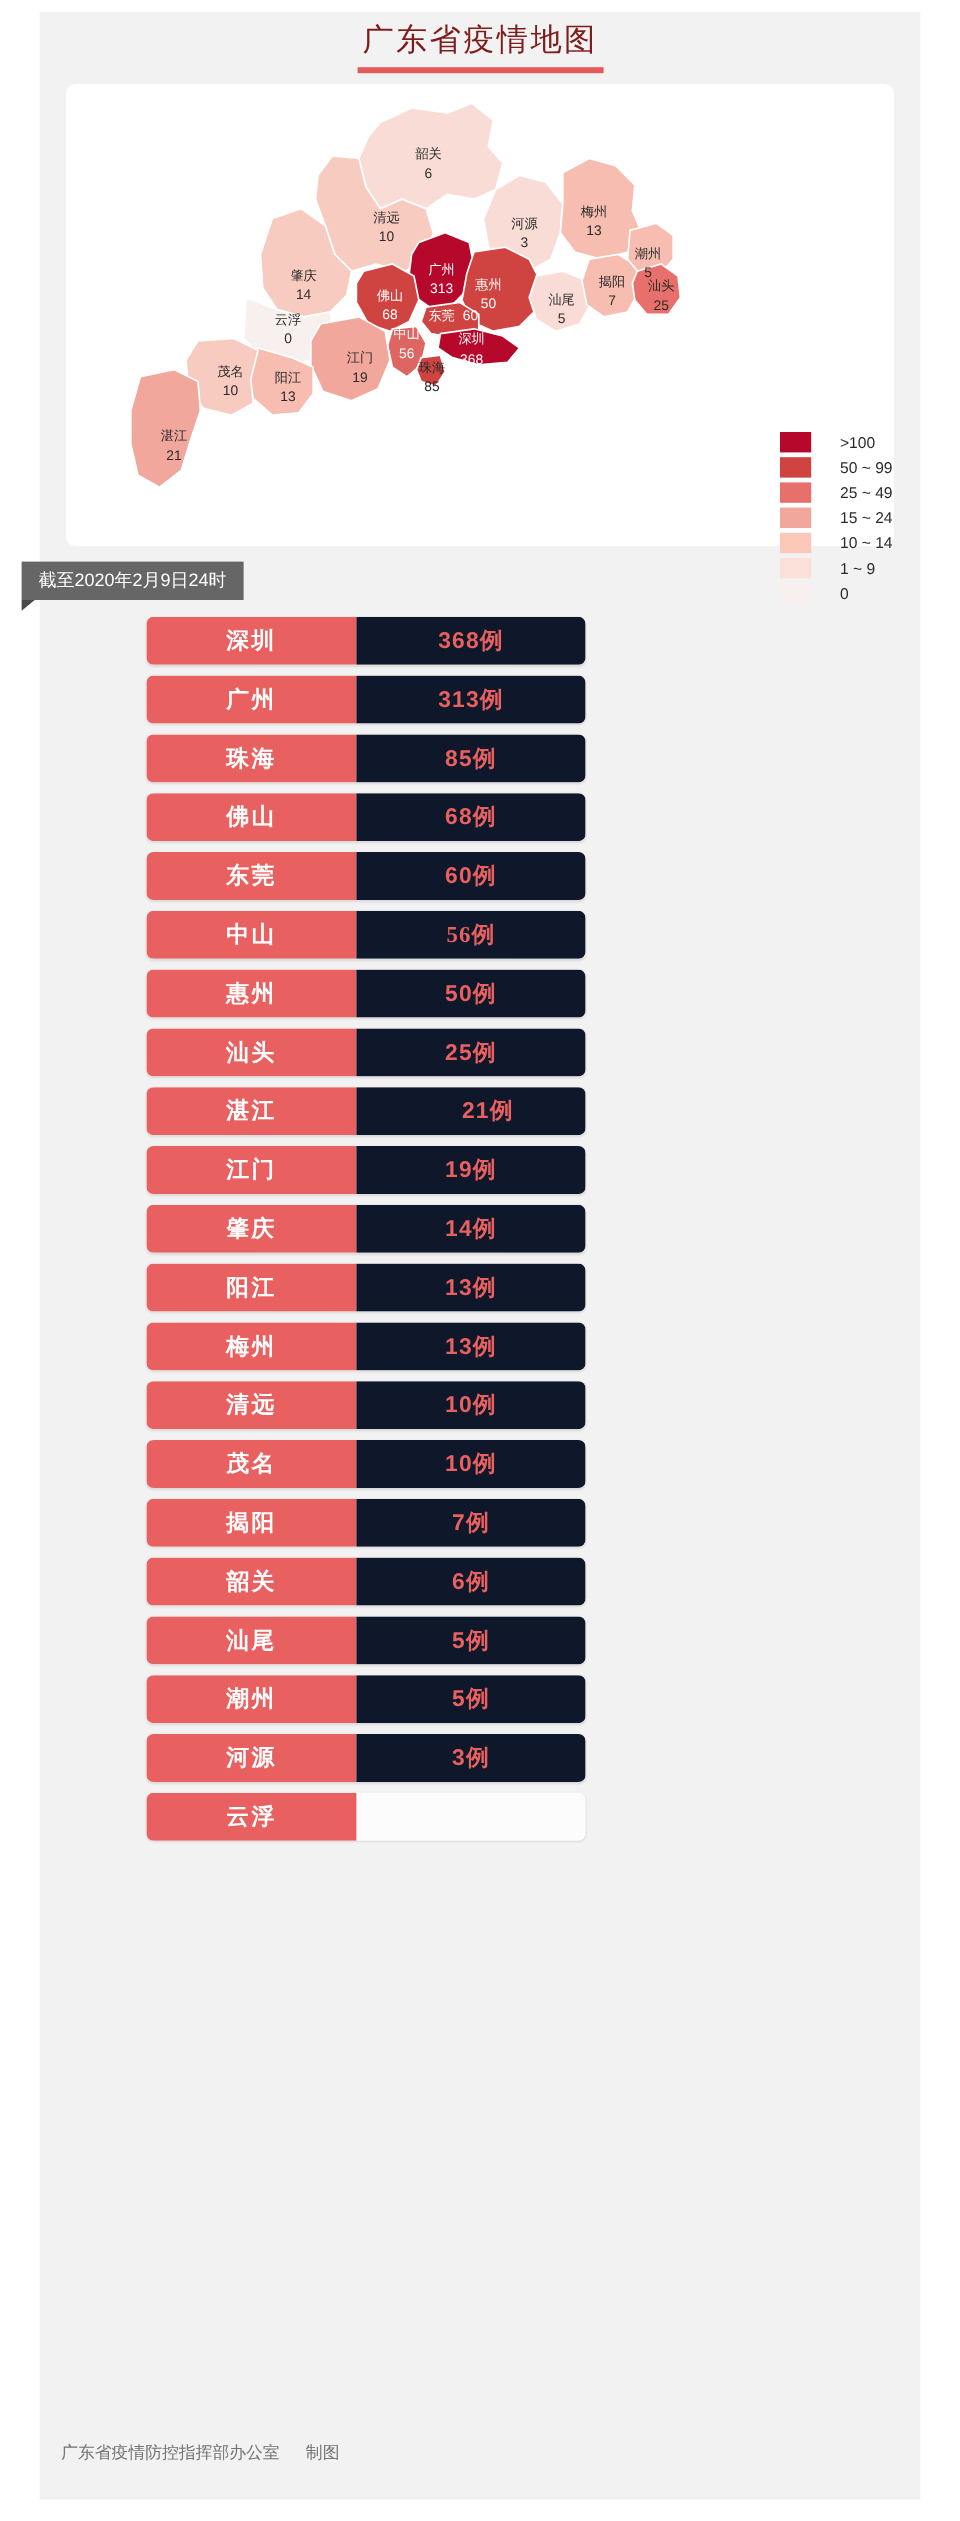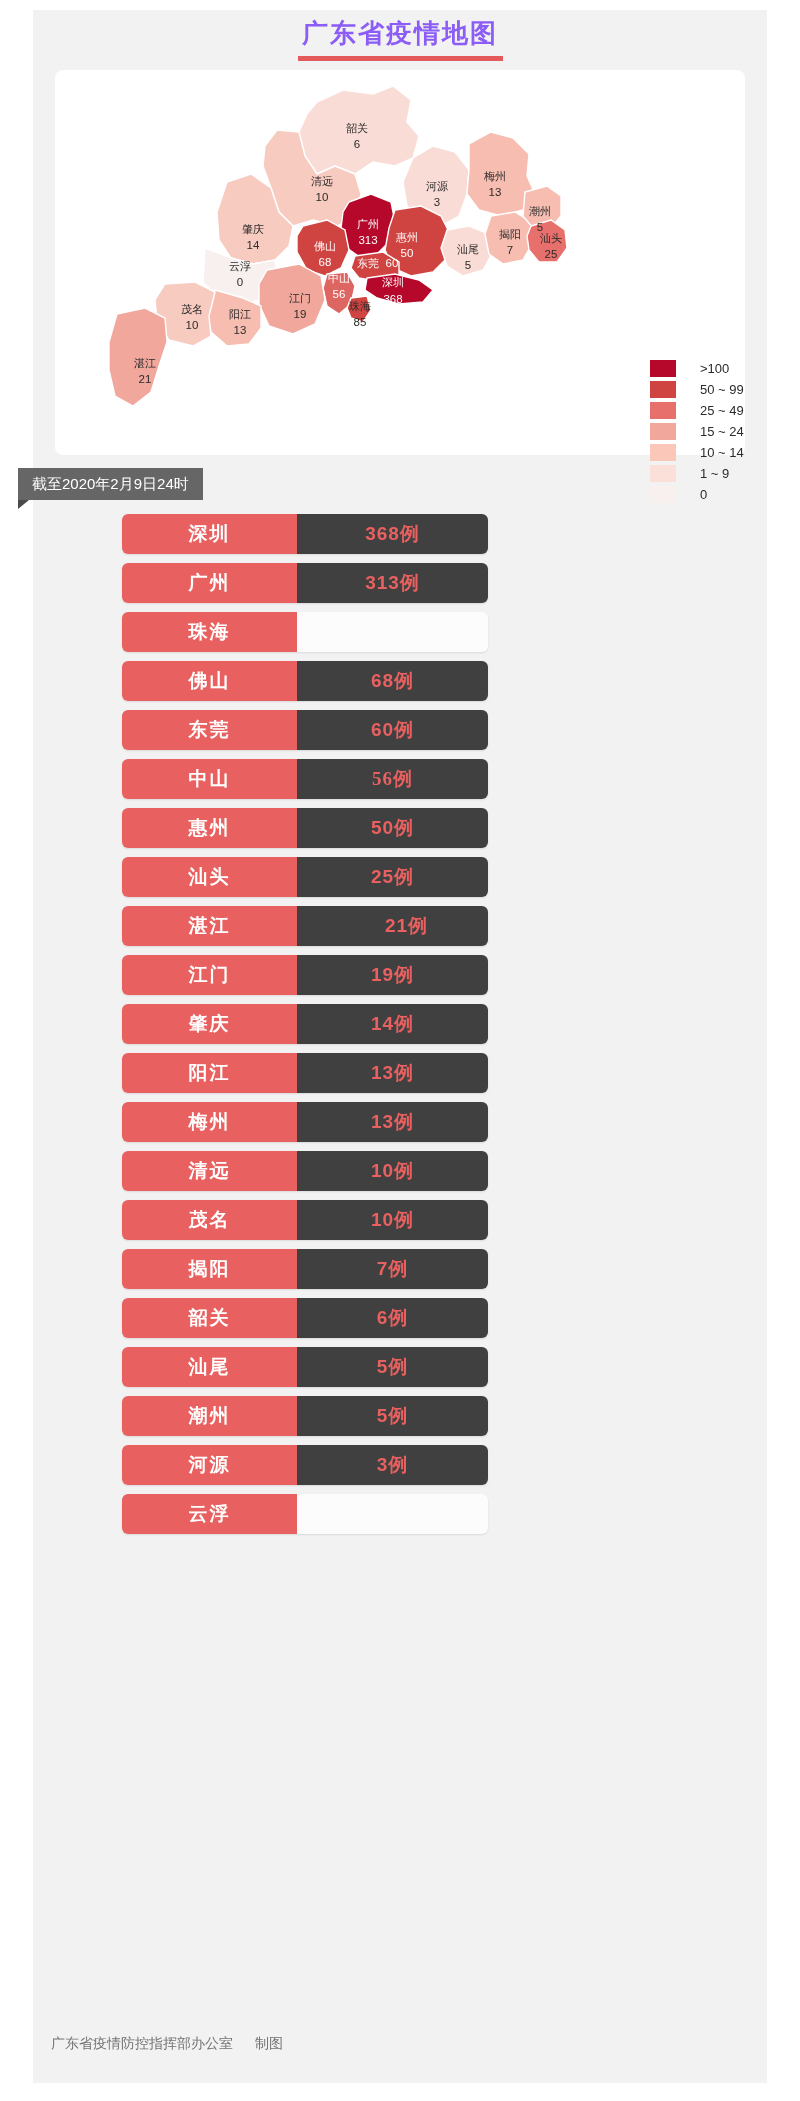--- a/index.html
+++ b/index.html
@@ -28,22 +28,22 @@
   
   .title-wrap {
     position: absolute;
     left: 33px;
     top: 14px;
     width: 734px;
     text-align: center;
   }
   .title-text {
     font-size: 26px;
-    font-weight: bold;
-    color: #8b5cf6;
+    font-weight: normal;
+    color: #7f1d1d;
     letter-spacing: 2px;
     line-height: 38px;
     font-family: "Liberation Sans", "DejaVu Sans", sans-serif;
   }
   .title-rule {
     width: 205px;
     height: 5px;
     background: #e4595a;
     margin: 4px auto 0 auto;
   }
@@ -147,21 +147,21 @@
     font-size: 19px;
     font-weight: bold;
     letter-spacing: 2px;
     display: flex;
     align-items: center;
     justify-content: center;
     font-family: "Liberation Sans", "DejaVu Sans", sans-serif;
   }
   .rank-count {
     flex: 1;
-    background: #404040;
+    background: #0f172a;
     color: #e8605f;
     font-size: 19px;
     font-weight: bold;
     letter-spacing: 1px;
     display: flex;
     align-items: center;
     justify-content: center;
     font-family: "Liberation Sans", "DejaVu Sans", sans-serif;
   }
 
@@ -321,20 +321,21 @@
       <div class="rank-row">
         <div class="rank-city" style="background: rgb(232, 96, 95);">深圳</div>
         <div class="rank-count" style="color: rgb(232, 96, 95);">368例</div>
       </div>
       <div class="rank-row">
         <div class="rank-city" style="background: rgb(232, 96, 95);">广州</div>
         <div class="rank-count" style="color: rgb(232, 96, 95);">313例</div>
       </div>
       <div class="rank-row">
         <div class="rank-city" style="background: rgb(232, 96, 95);">珠海</div>
+        <div class="rank-count" style="color: rgb(232, 96, 95);">85例</div>
       </div>
       <div class="rank-row">
         <div class="rank-city" style="background: rgb(232, 96, 95);">佛山</div>
         <div class="rank-count" style="color: rgb(232, 96, 95);">68例</div>
       </div>
       <div class="rank-row">
         <div class="rank-city" style="background: rgb(232, 96, 95);">东莞</div>
         <div class="rank-count" style="color: rgb(232, 96, 95);">60例</div>
       </div>
       <div class="rank-row">

